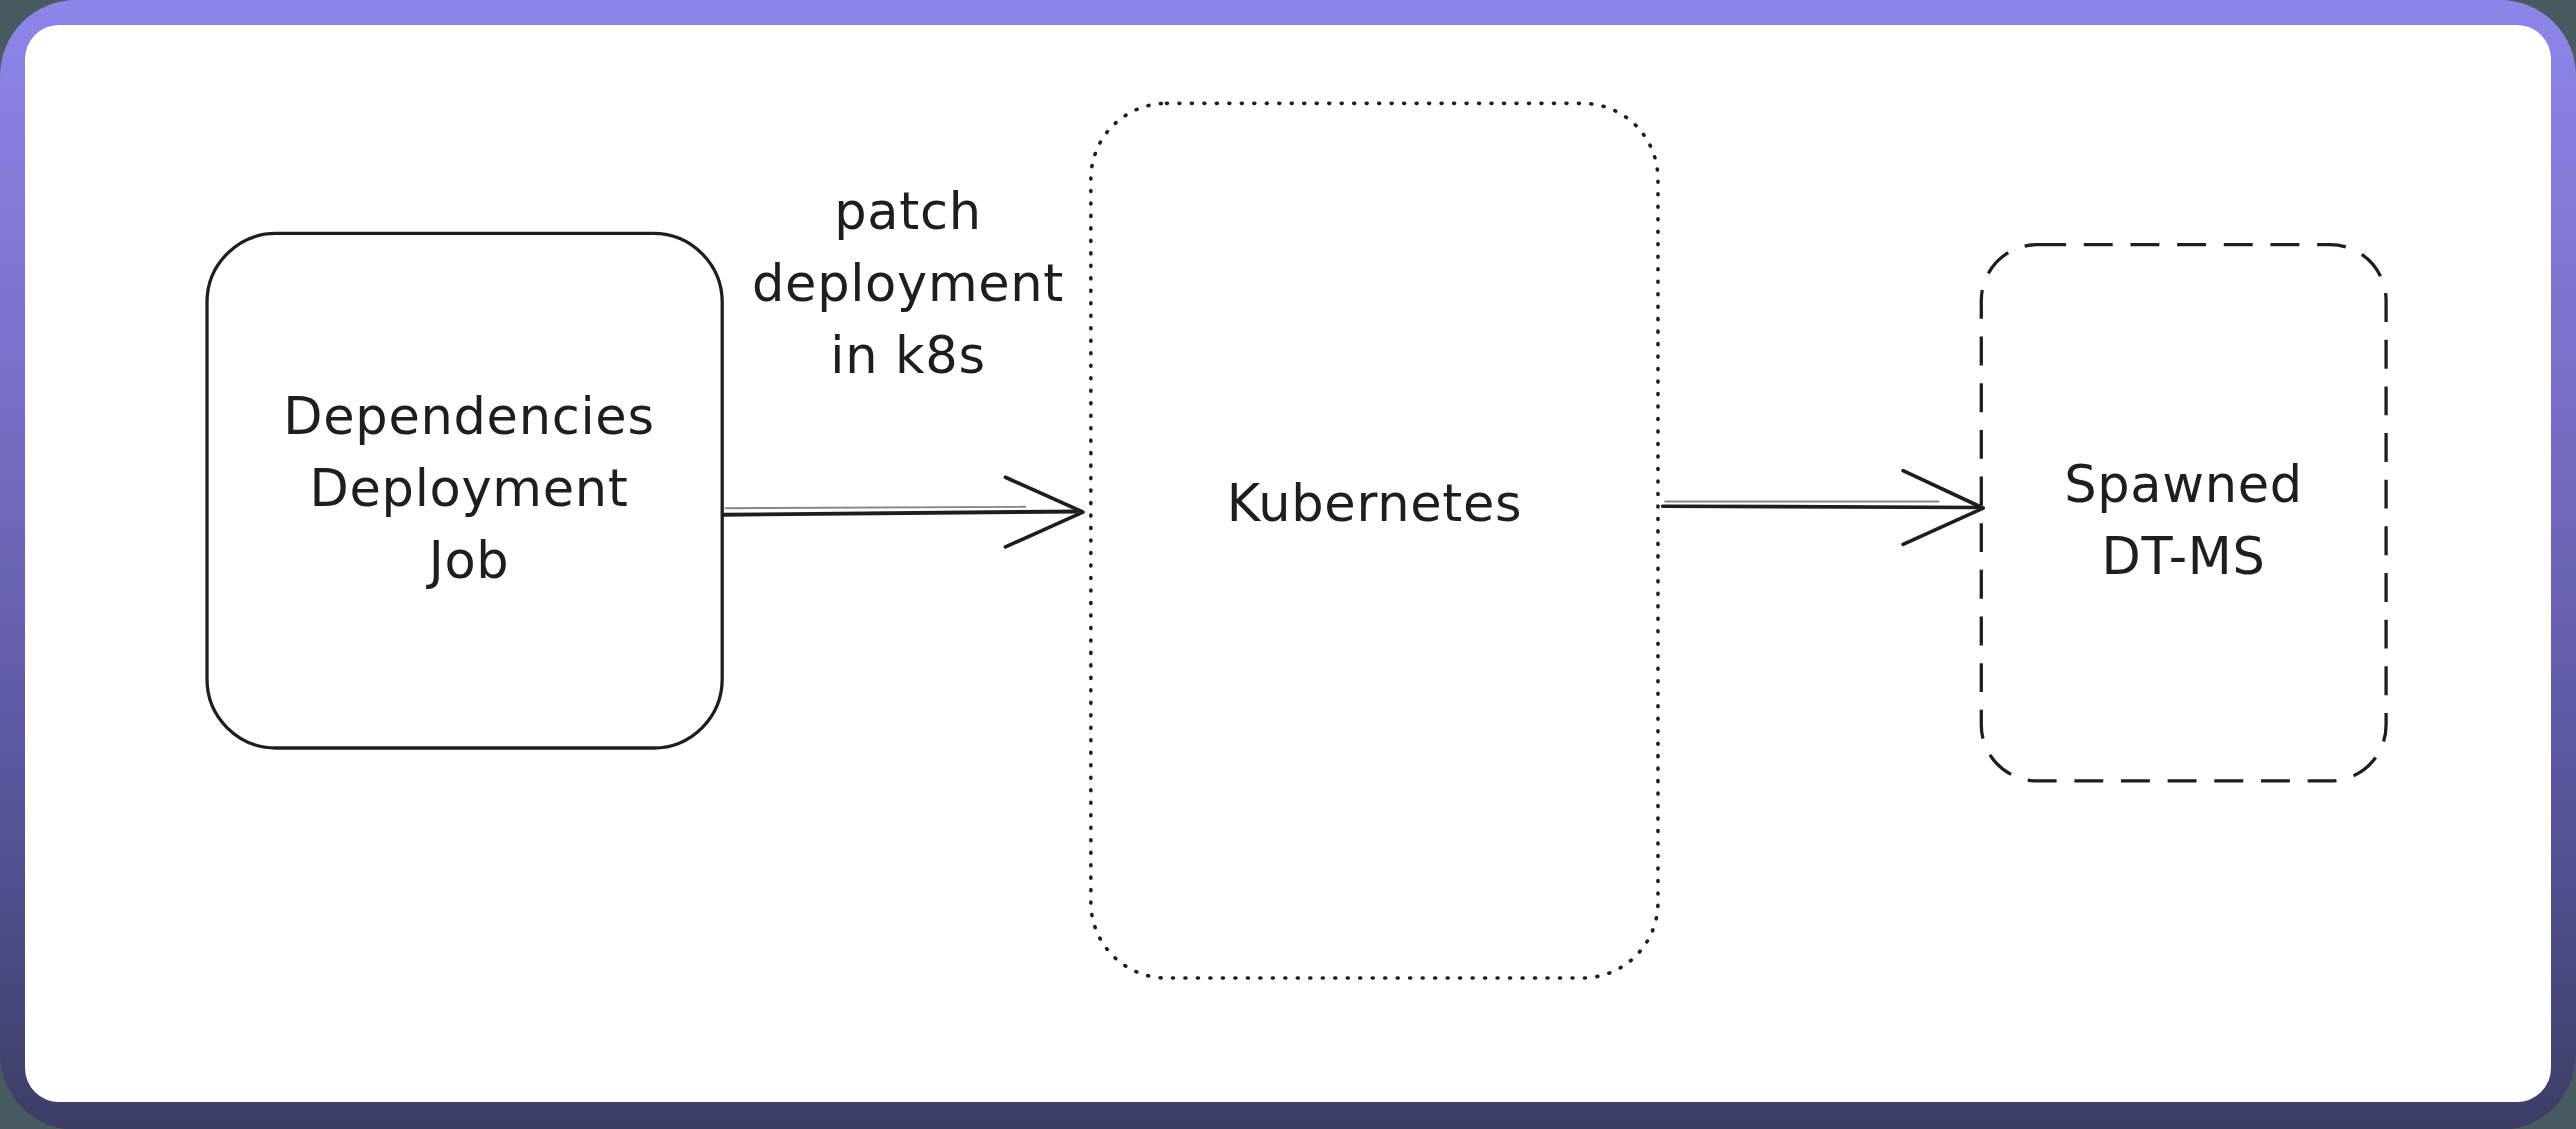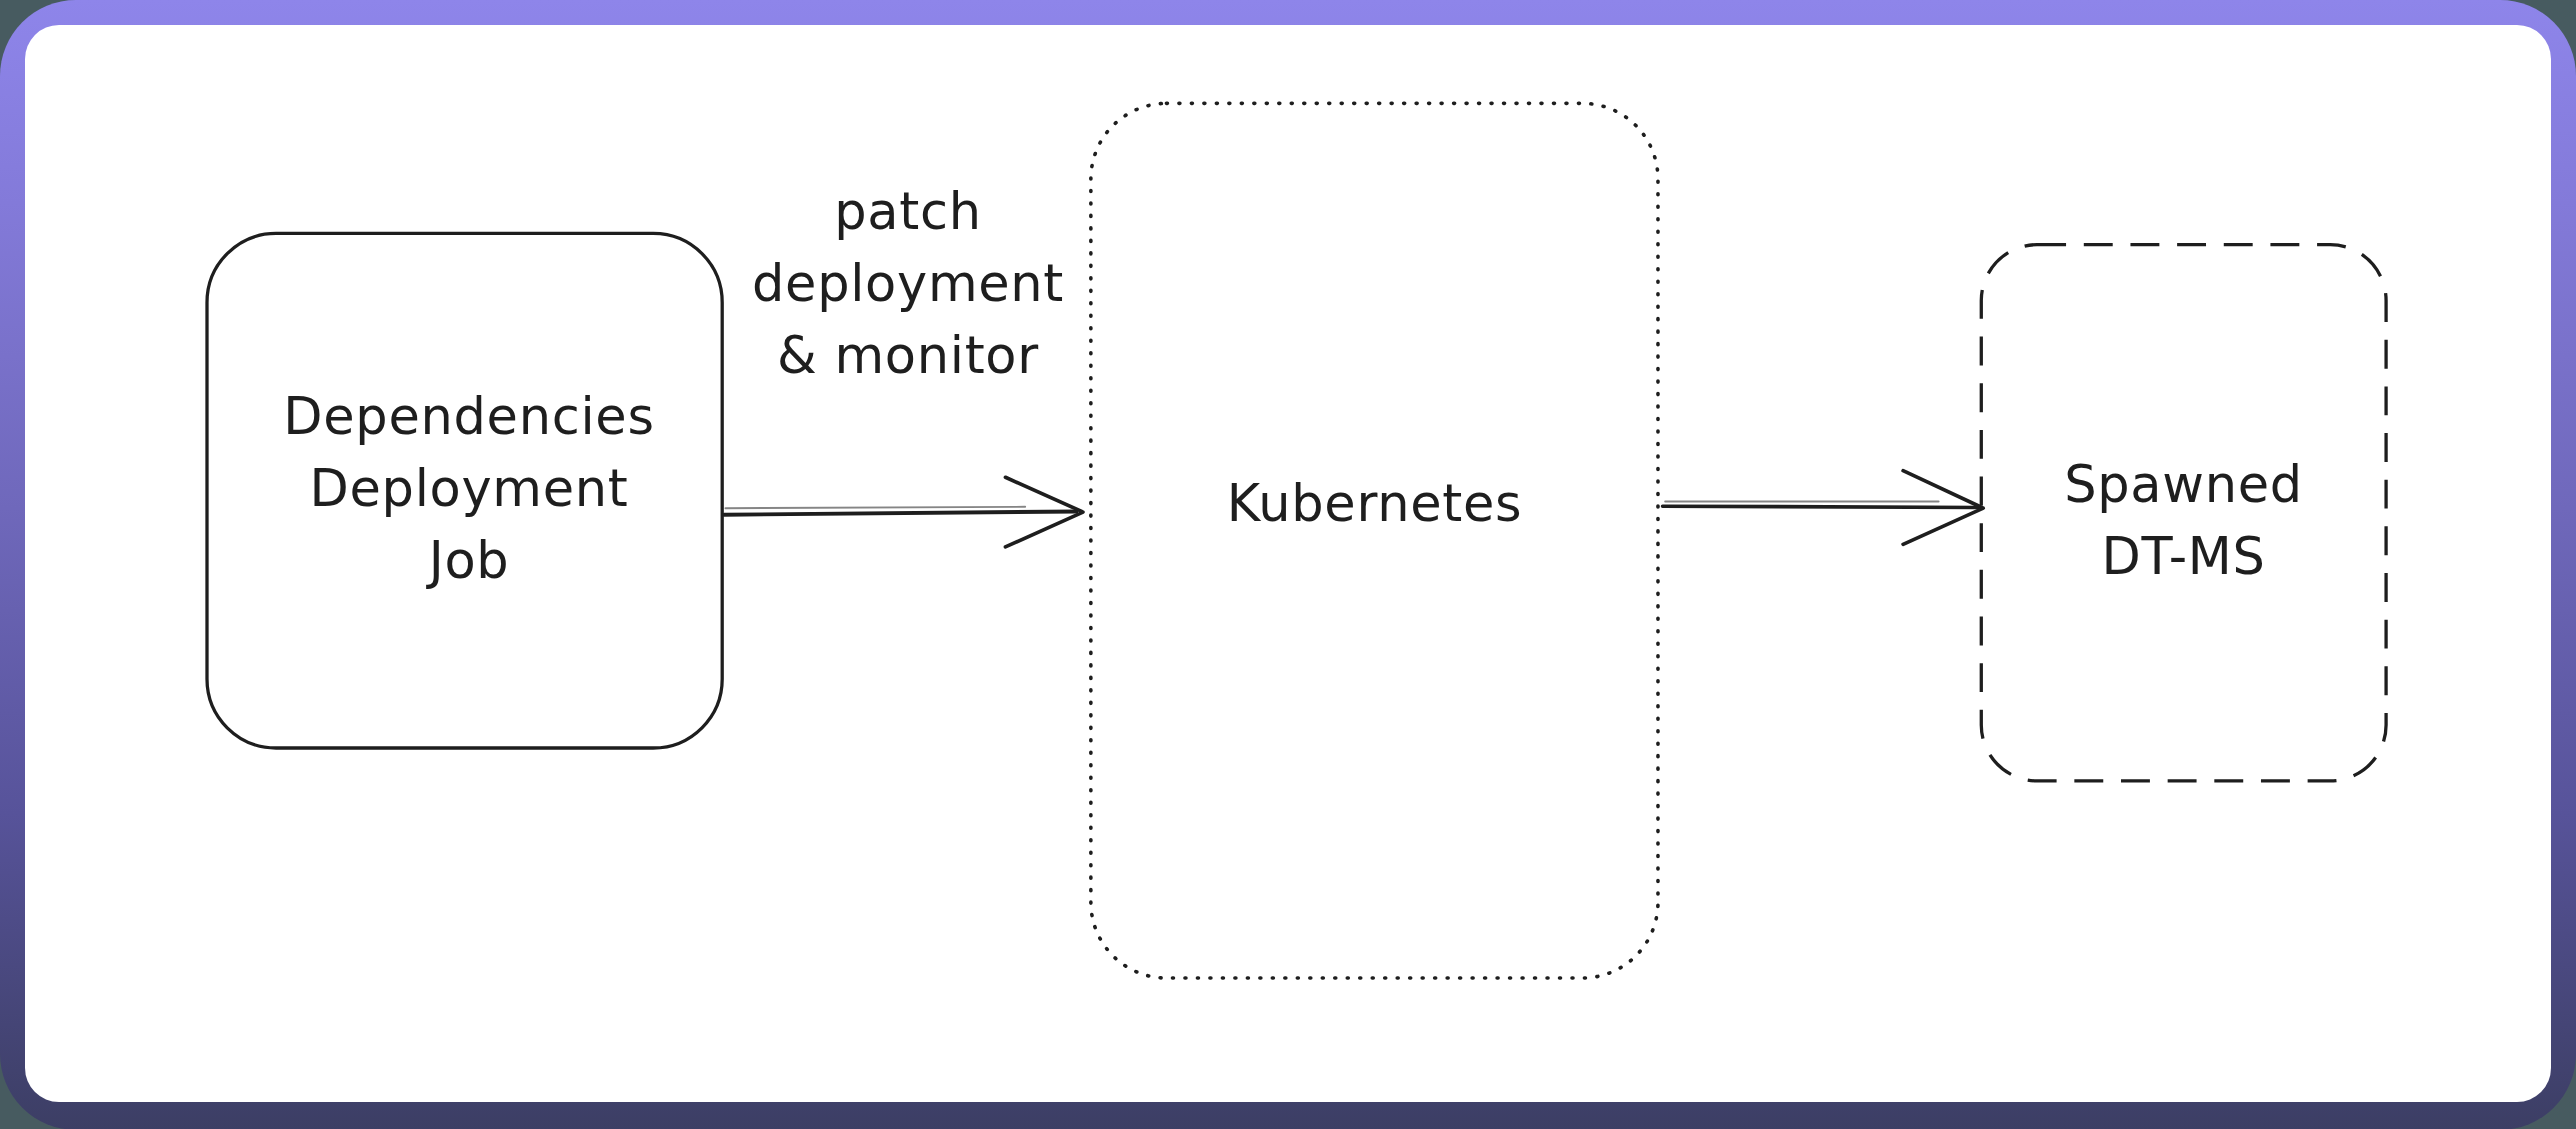--- a/index.html
+++ b/index.html
@@ -101,15 +101,15 @@
 </div>
 
 <div class="node-label" id="label-node-2">
   <div>Spawned</div>
   <div>DT-MS</div>
 </div>
 
 <div class="edge-label" id="label-edge-0">
   <div>patch</div>
   <div>deployment</div>
-  <div>&amp; monitor</div>
+  <div>in k8s</div>
 </div>
 
 
 </body></html>

